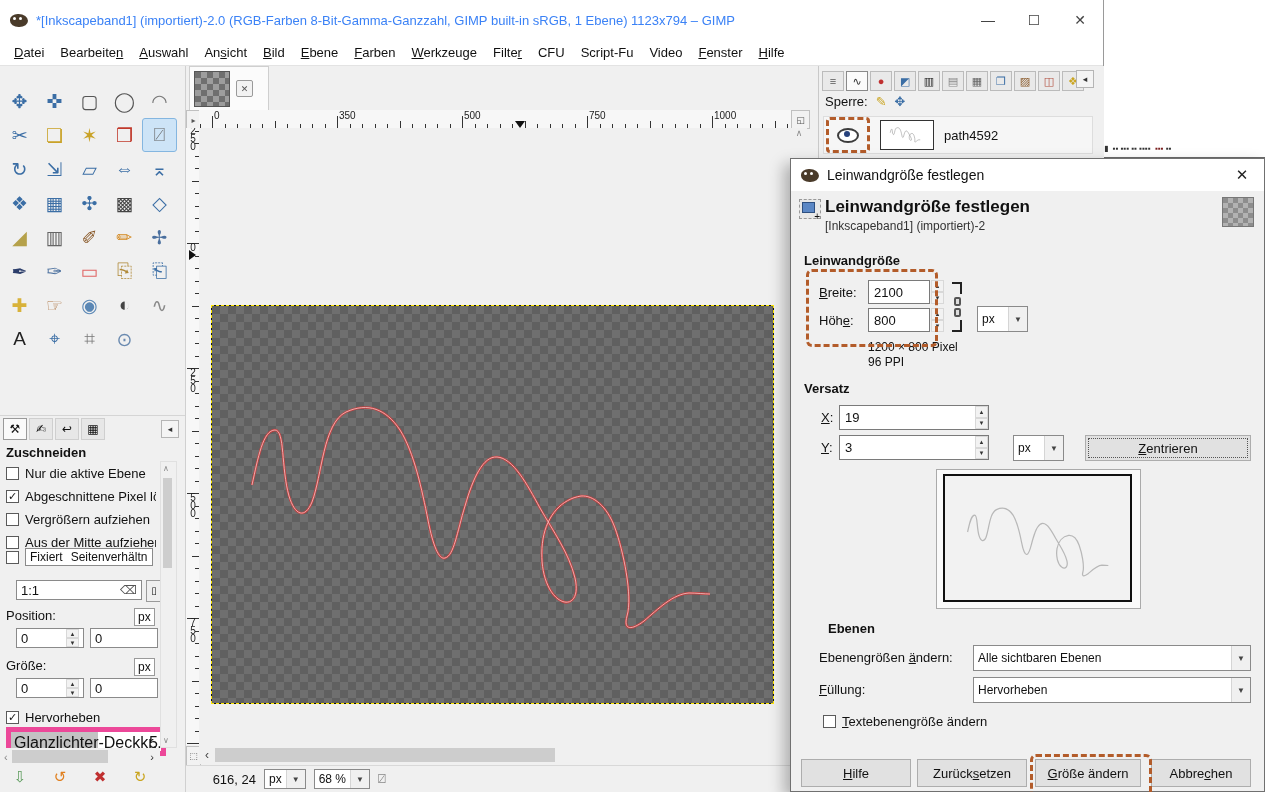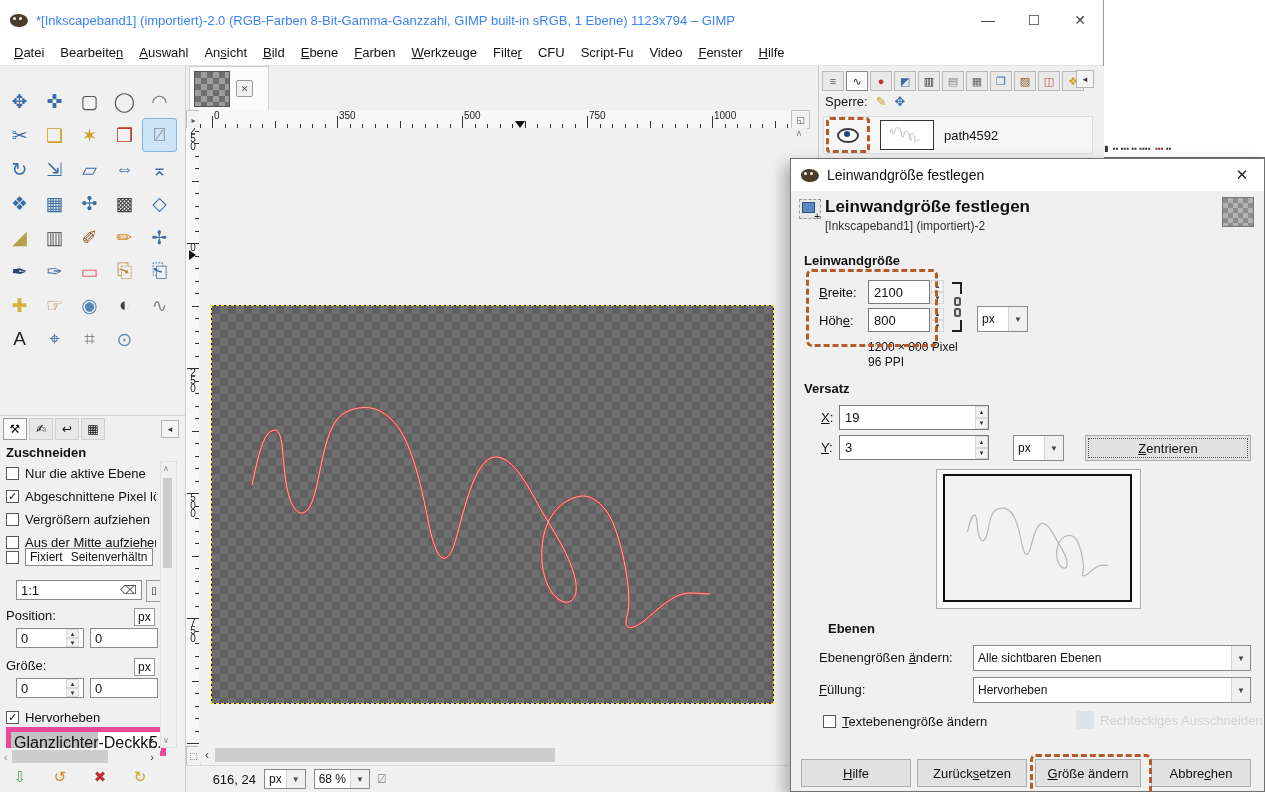--- a/index.html
+++ b/index.html
@@ -591,23 +591,19 @@
   <div class="dlg-label" style="left:28px;top:523px;"><u>F</u>üllung:</div>
   <span class="combo abs" style="left:182px;top:518px;width:278px;height:26px;">
     <span class="val">Hervorheben</span>
       <span class="chev" style="margin-left:auto;">▼</span>
   </span>
   <div class="cb-row" style="left:32px;top:553px;width:260px;position:absolute;">
     <span class="cb"></span>
     <span><u>T</u>extebenengröße ändern</span>
   </div>
 
-  <div class="ghost">
-    <span class="gicon"></span>
-    <span class="gtext">Rechteckiges Ausschneiden</span>
-  </div>
 
   <div class="btn" style="left:10px;top:600px;width:110px;height:28px;"><u>H</u>ilfe</div>
   <div class="btn" style="left:126px;top:600px;width:110px;height:28px;">Zurück<u>s</u>etzen</div>
   <div class="btn" style="left:244px;top:600px;width:106px;height:28px;"><u>G</u>röße ändern</div>
   <div class="dashed-attn" style="left:239px;top:595px;width:116px;height:38px;"></div>
   <div class="btn" style="left:360px;top:600px;width:100px;height:28px;">Abbre<u>c</u>hen</div>
 </div>
 
 </body></html>

